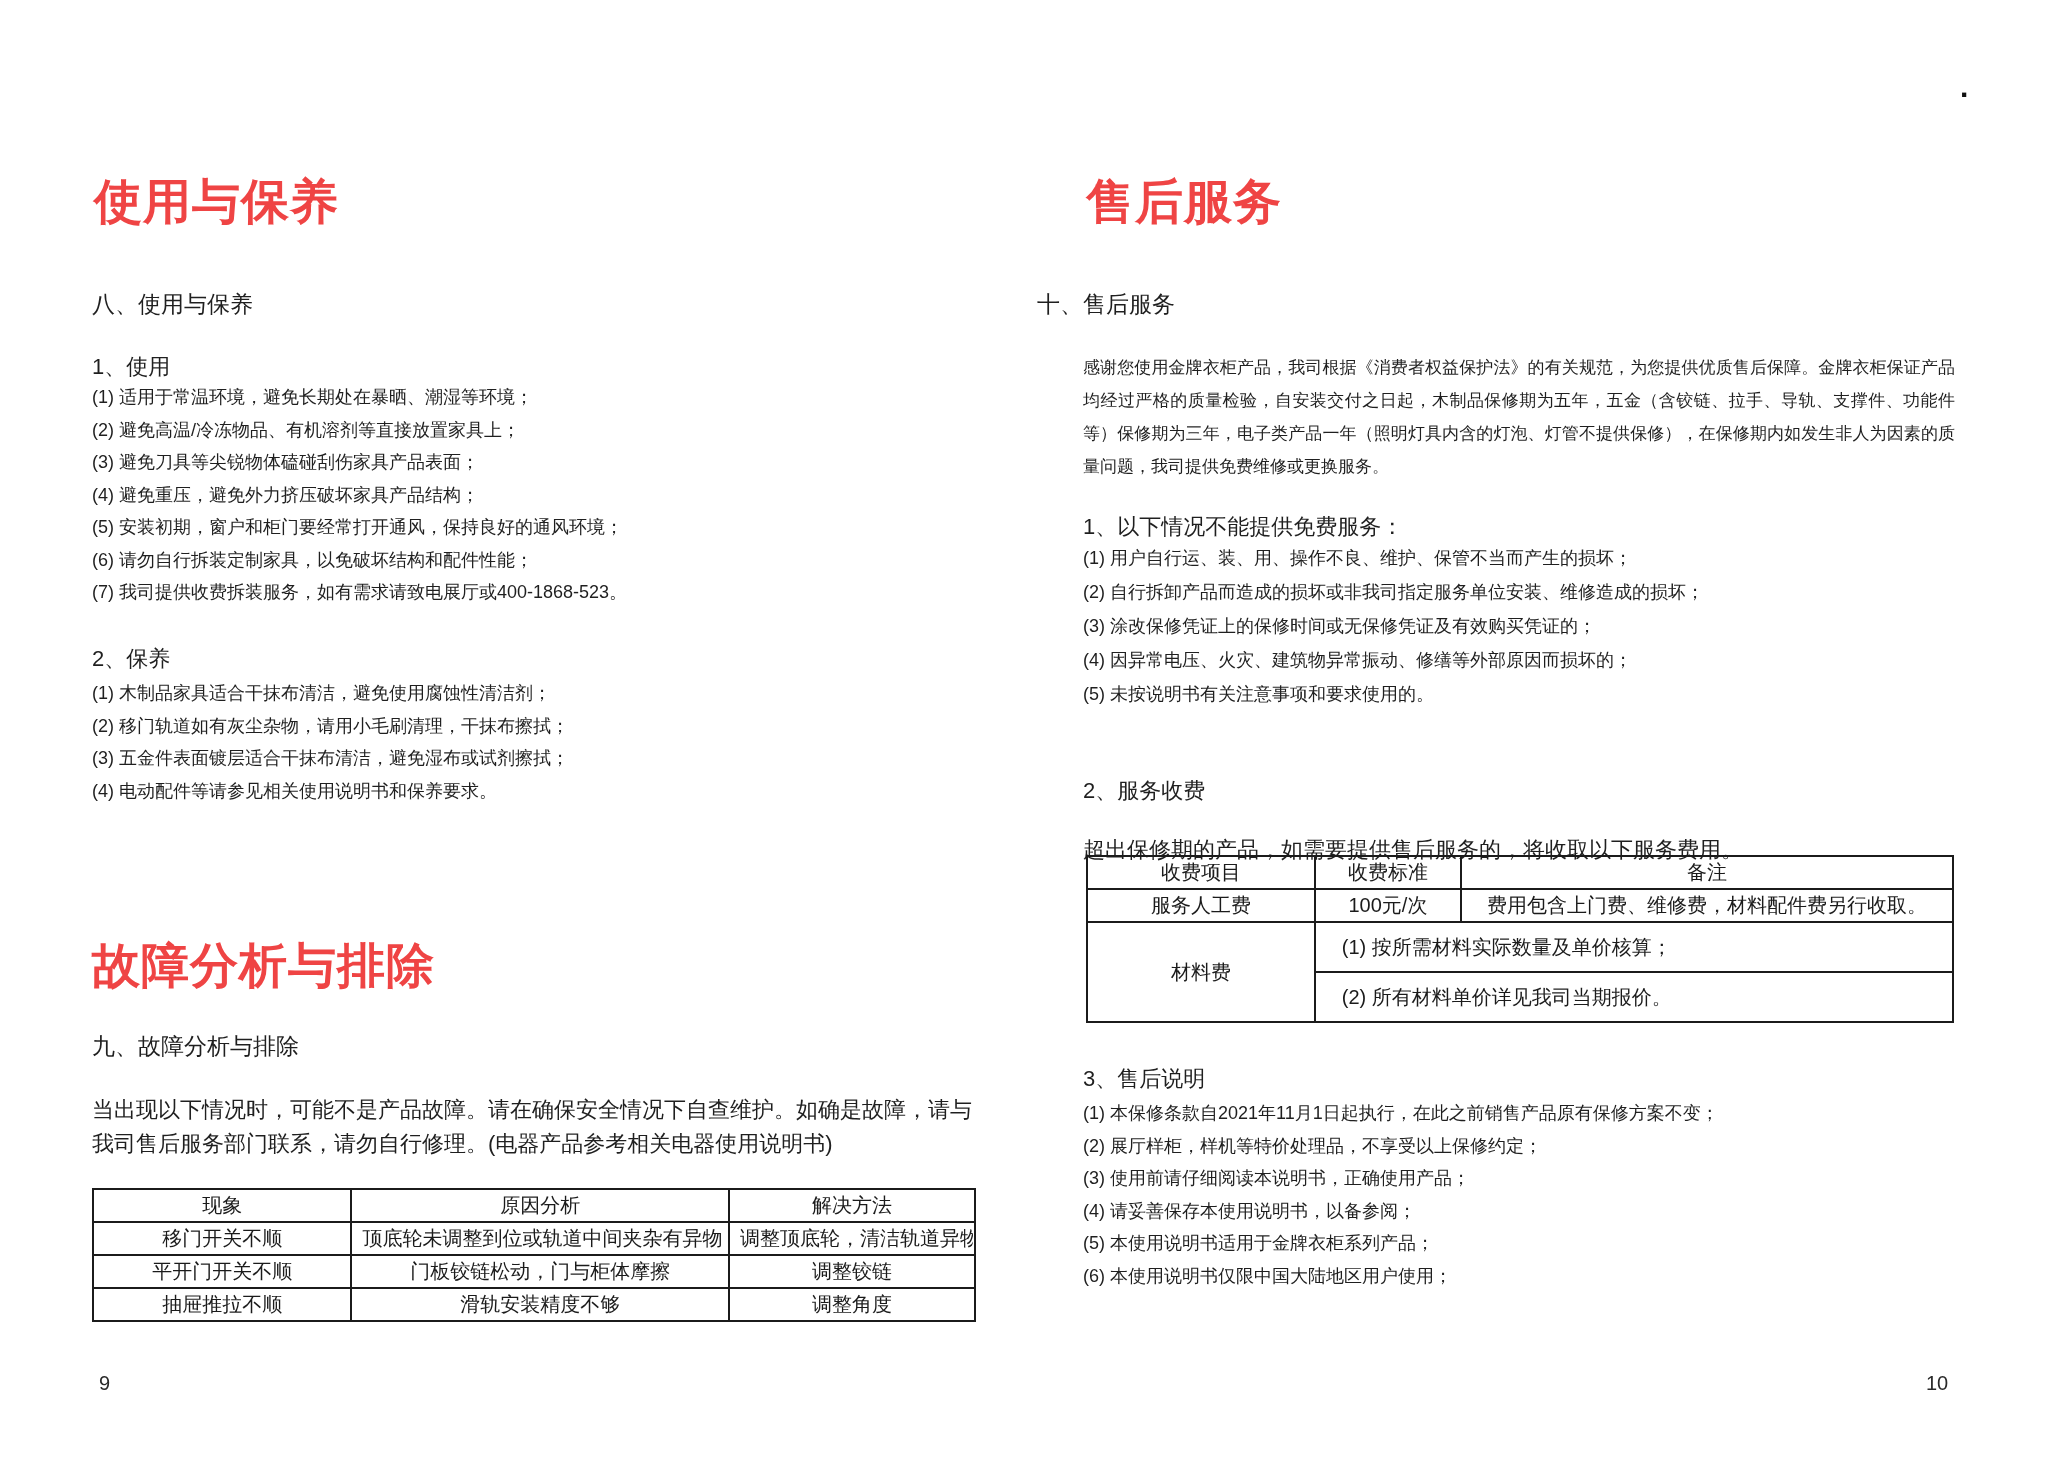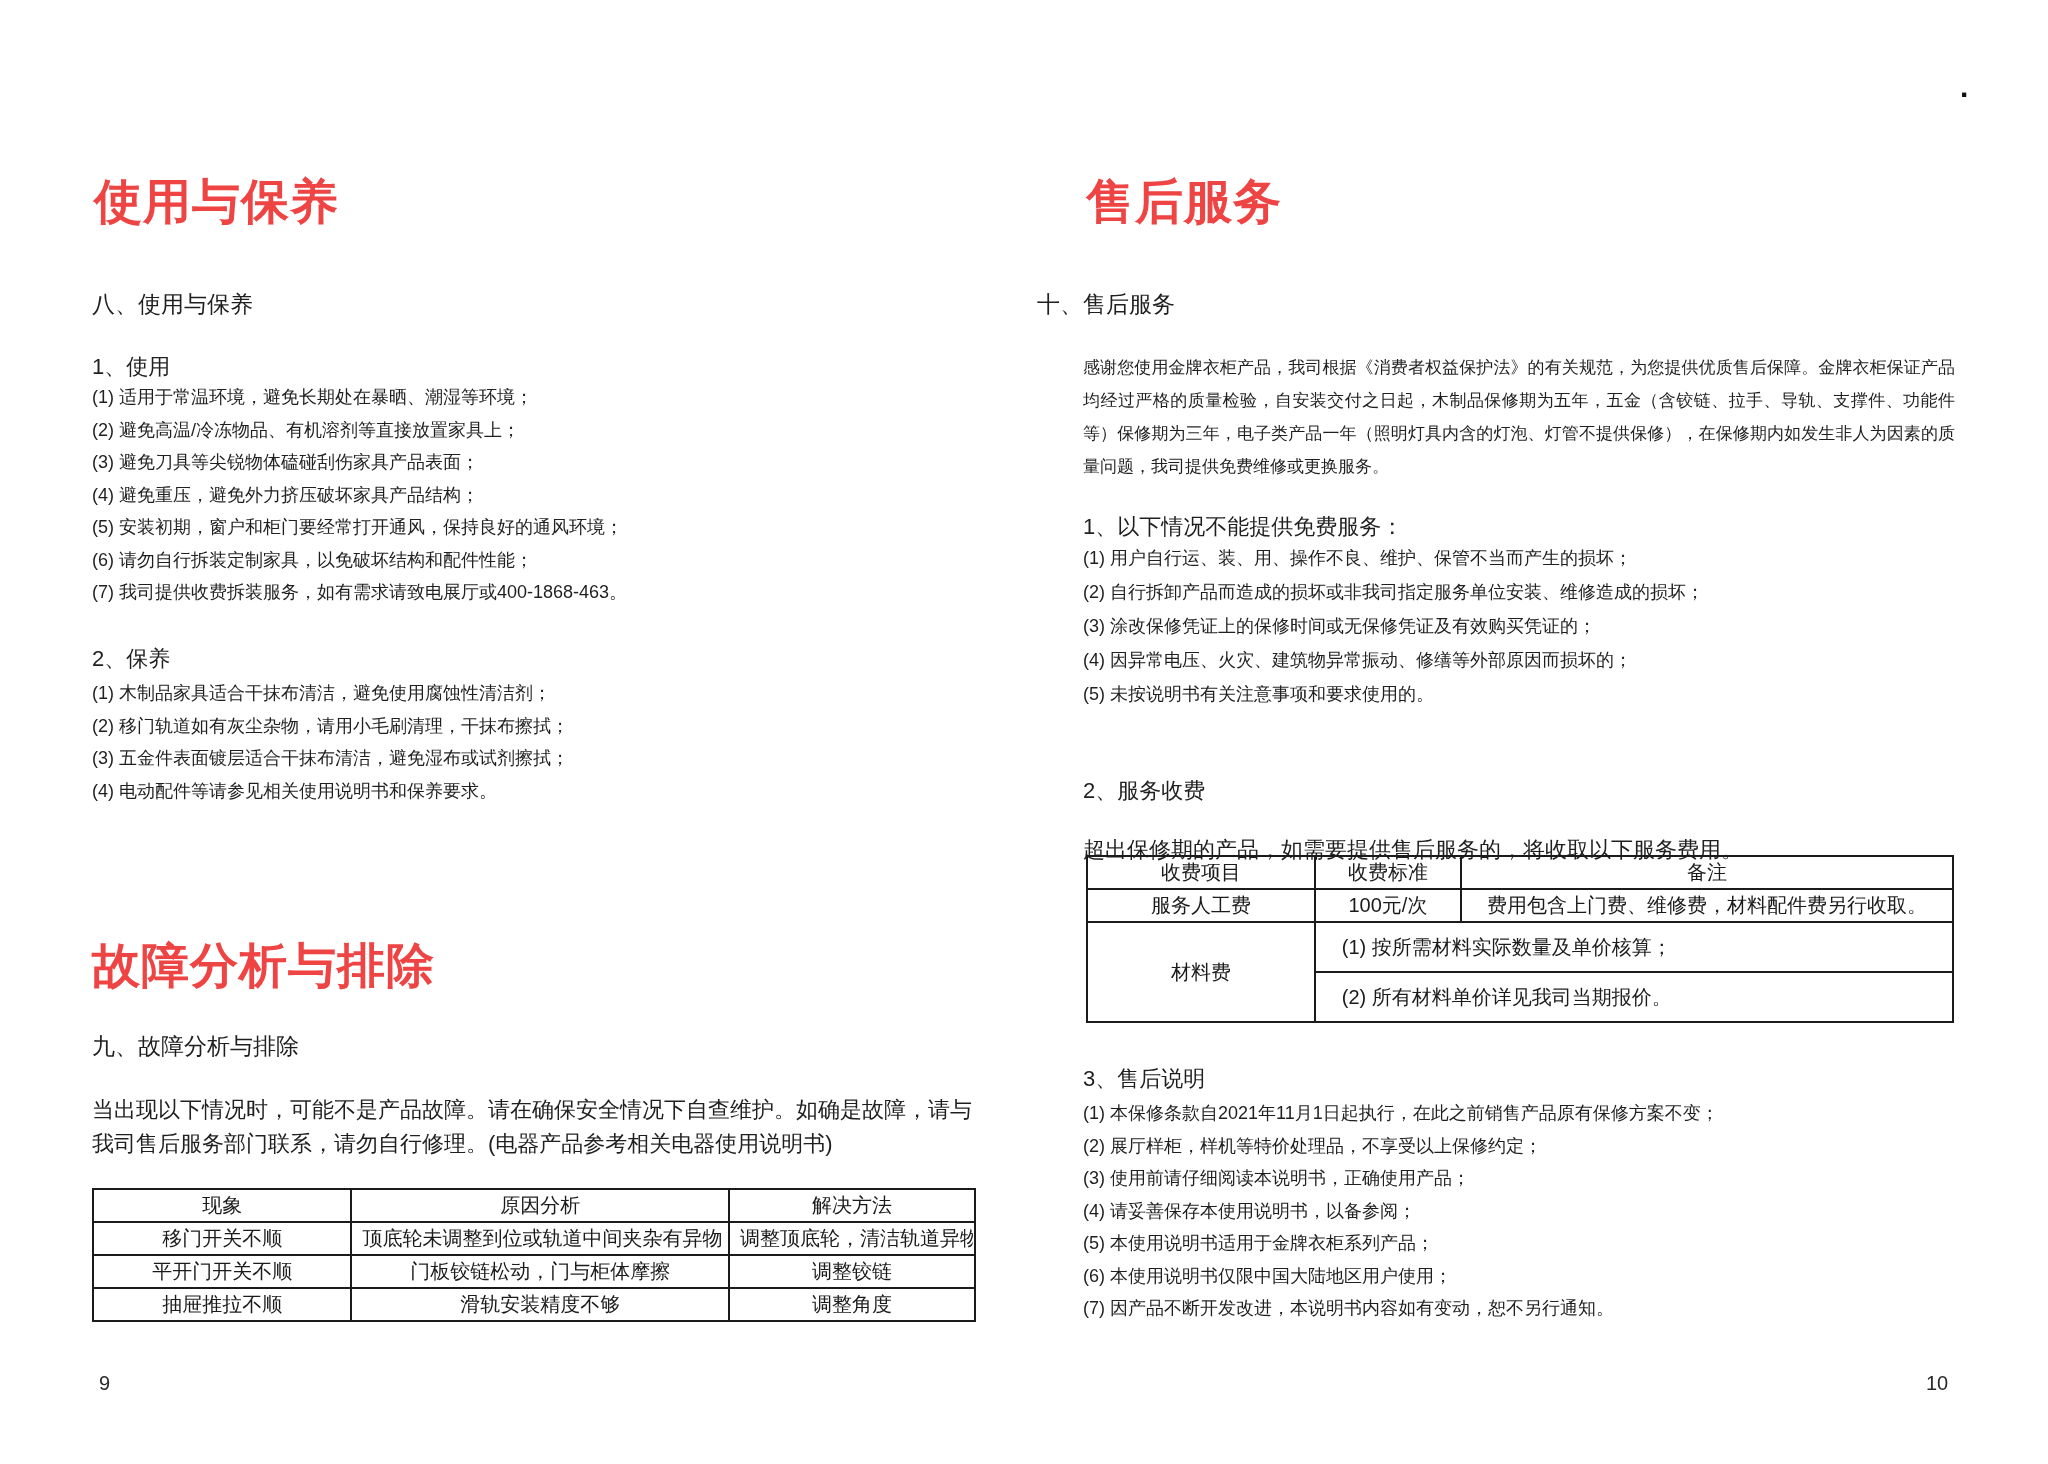--- a/index.html
+++ b/index.html
@@ -38,21 +38,21 @@
 <div class="abs sec" style="left:92px;top:289px;">八、使用与保养</div>
 
 <div class="abs subhead" style="left:92px;top:352px;">1、使用</div>
 <div class="abs list" style="left:92px;top:381px;width:880px;">
   <div>(1) 适用于常温环境，避免长期处在暴晒、潮湿等环境；</div>
   <div>(2) 避免高温/冷冻物品、有机溶剂等直接放置家具上；</div>
   <div>(3) 避免刀具等尖锐物体磕碰刮伤家具产品表面；</div>
   <div>(4) 避免重压，避免外力挤压破坏家具产品结构；</div>
   <div>(5) 安装初期，窗户和柜门要经常打开通风，保持良好的通风环境；</div>
   <div>(6) 请勿自行拆装定制家具，以免破坏结构和配件性能；</div>
-  <div>(7) 我司提供收费拆装服务，如有需求请致电展厅或400-1868-463。</div>
+  <div>(7) 我司提供收费拆装服务，如有需求请致电展厅或400-1868-523。</div>
 </div>
 
 <div class="abs subhead" style="left:92px;top:644px;">2、保养</div>
 <div class="abs list" style="left:92px;top:677px;width:880px;">
   <div>(1) 木制品家具适合干抹布清洁，避免使用腐蚀性清洁剂；</div>
   <div>(2) 移门轨道如有灰尘杂物，请用小毛刷清理，干抹布擦拭；</div>
   <div>(3) 五金件表面镀层适合干抹布清洁，避免湿布或试剂擦拭；</div>
   <div>(4) 电动配件等请参见相关使用说明书和保养要求。</div>
 </div>
 
@@ -140,16 +140,15 @@
   </table>
 
 <div class="abs subhead" style="left:1083px;top:1064px;">3、售后说明</div>
 <div class="abs list" style="left:1083px;top:1097px;width:880px;">
   <div>(1) 本保修条款自2021年11月1日起执行，在此之前销售产品原有保修方案不变；</div>
   <div>(2) 展厅样柜，样机等特价处理品，不享受以上保修约定；</div>
   <div>(3) 使用前请仔细阅读本说明书，正确使用产品；</div>
   <div>(4) 请妥善保存本使用说明书，以备参阅；</div>
   <div>(5) 本使用说明书适用于金牌衣柜系列产品；</div>
   <div>(6) 本使用说明书仅限中国大陆地区用户使用；</div>
-  <div>(7) 因产品不断开发改进，本说明书内容如有变动，恕不另行通知。</div>
 </div>
 
 <div class="abs pagenum" style="left:1926px;top:1372px;">10</div>
 
 </body></html>

